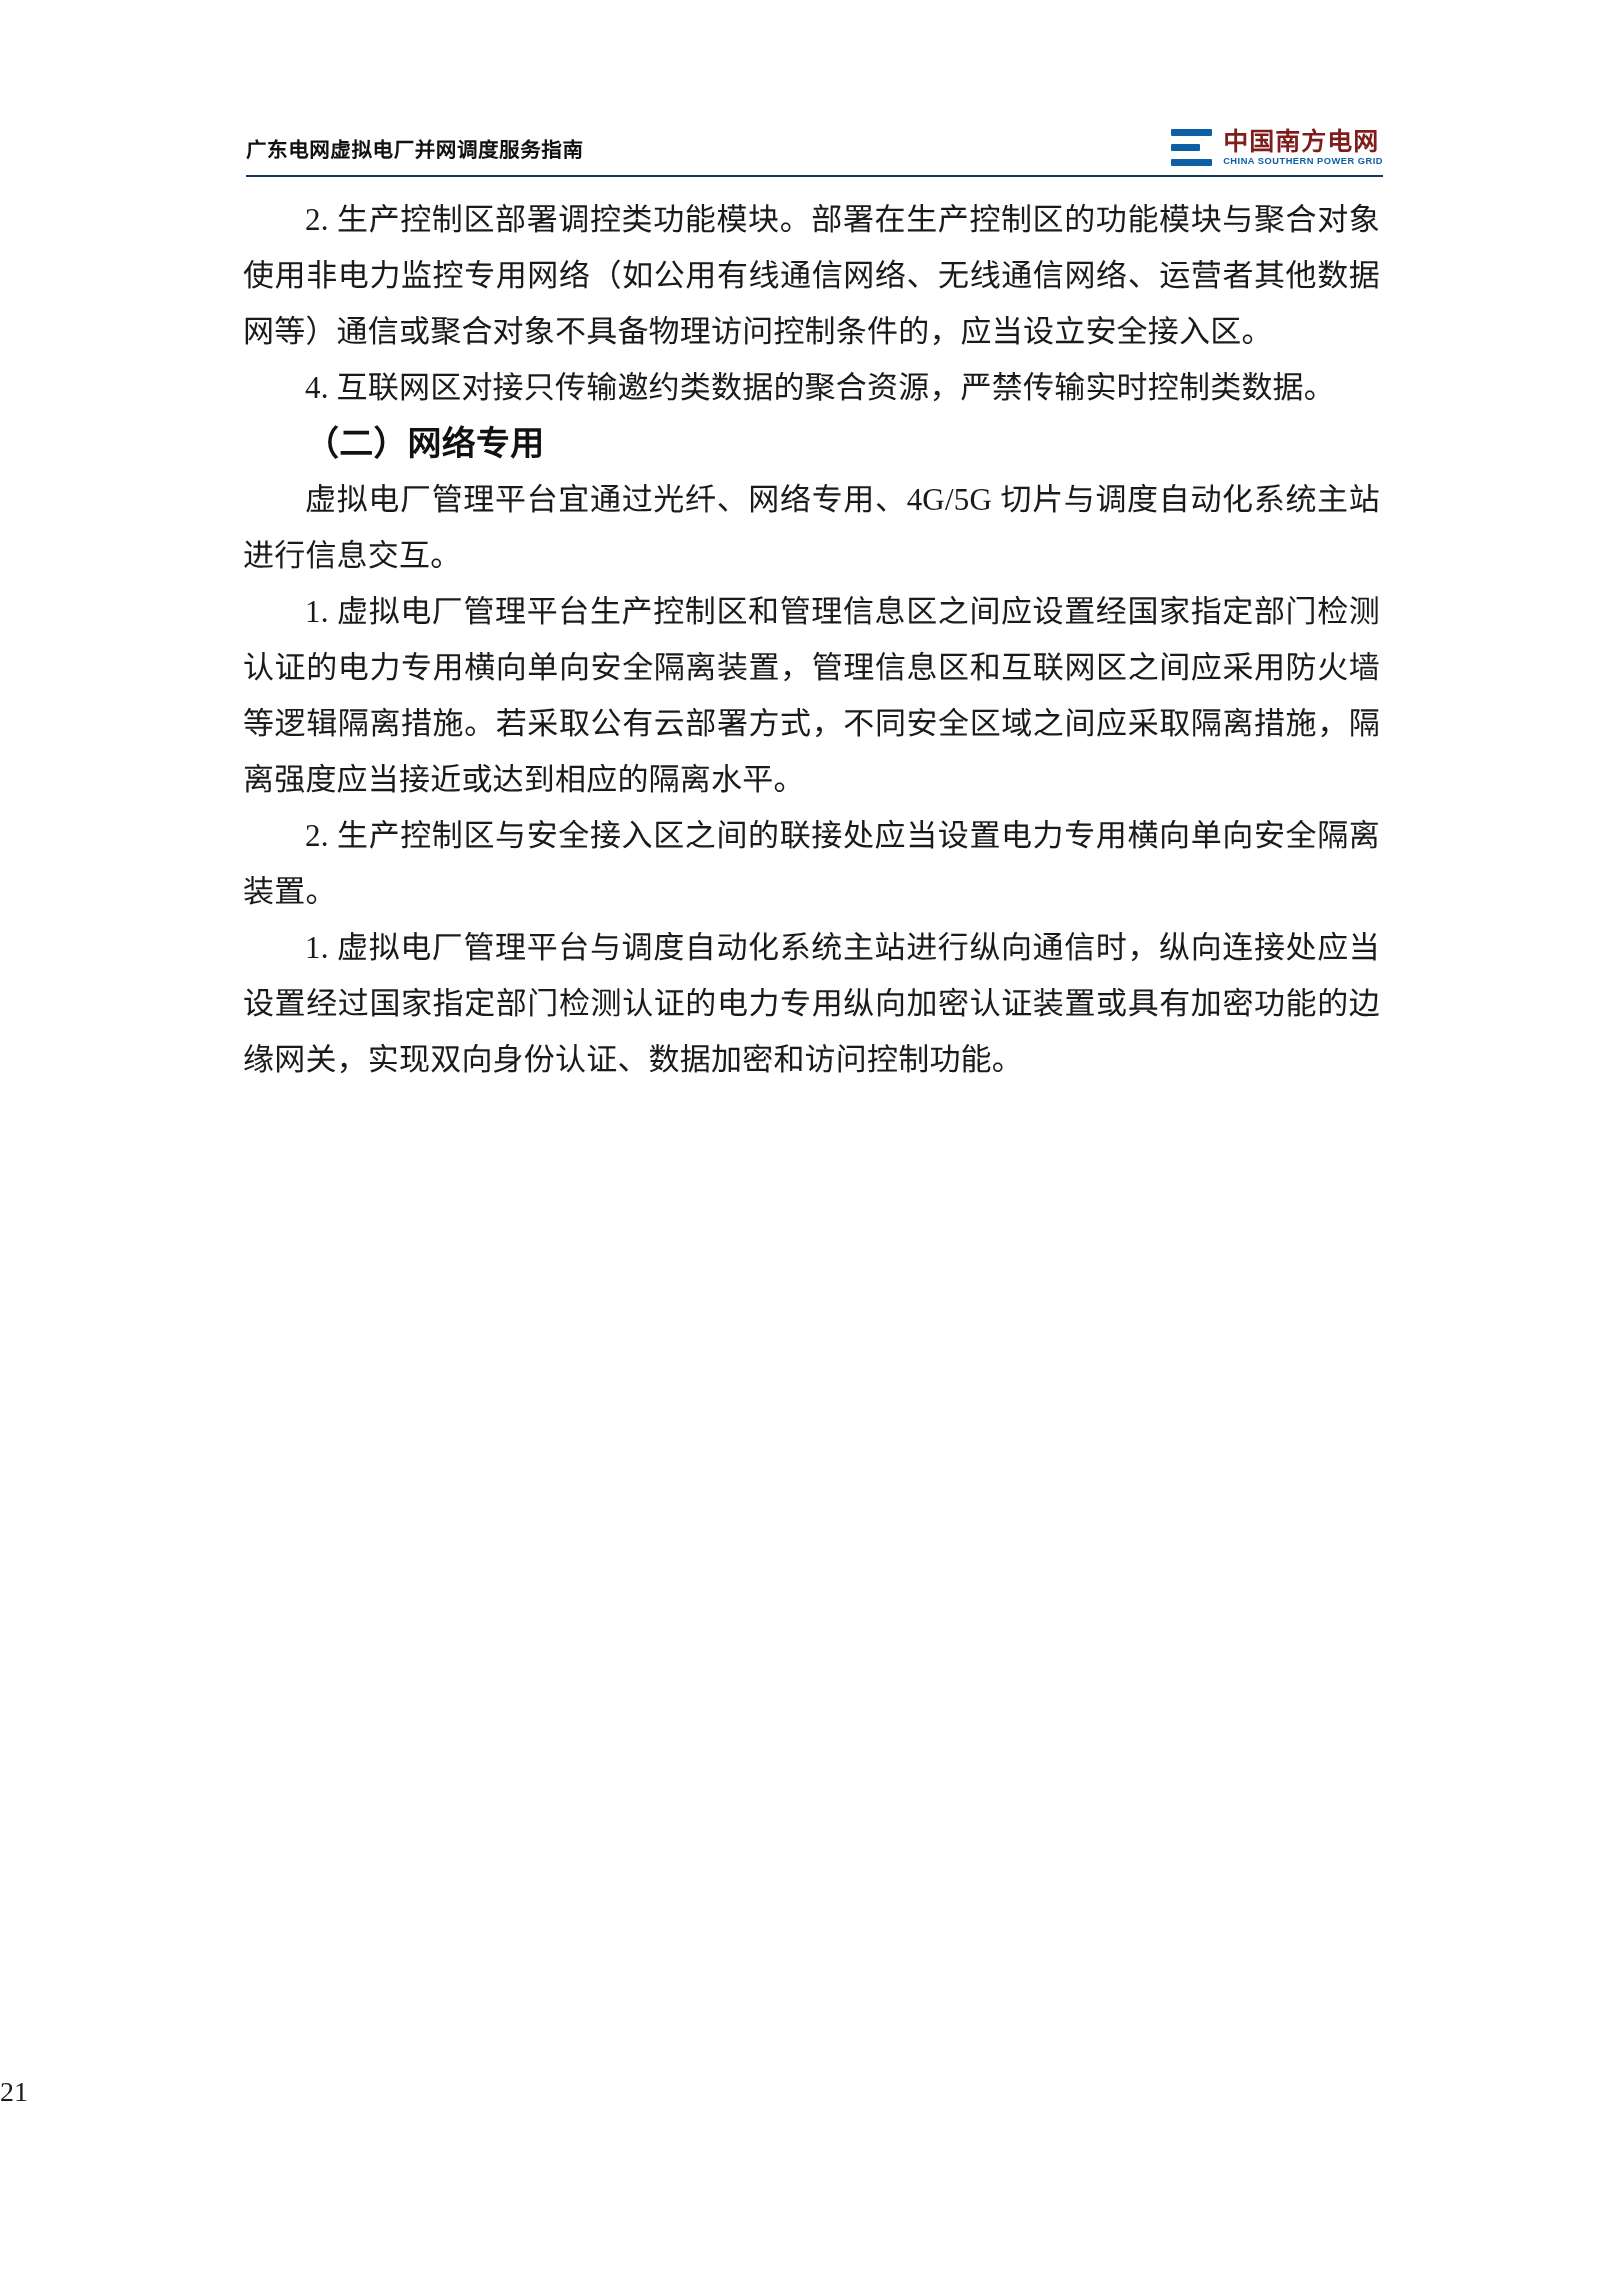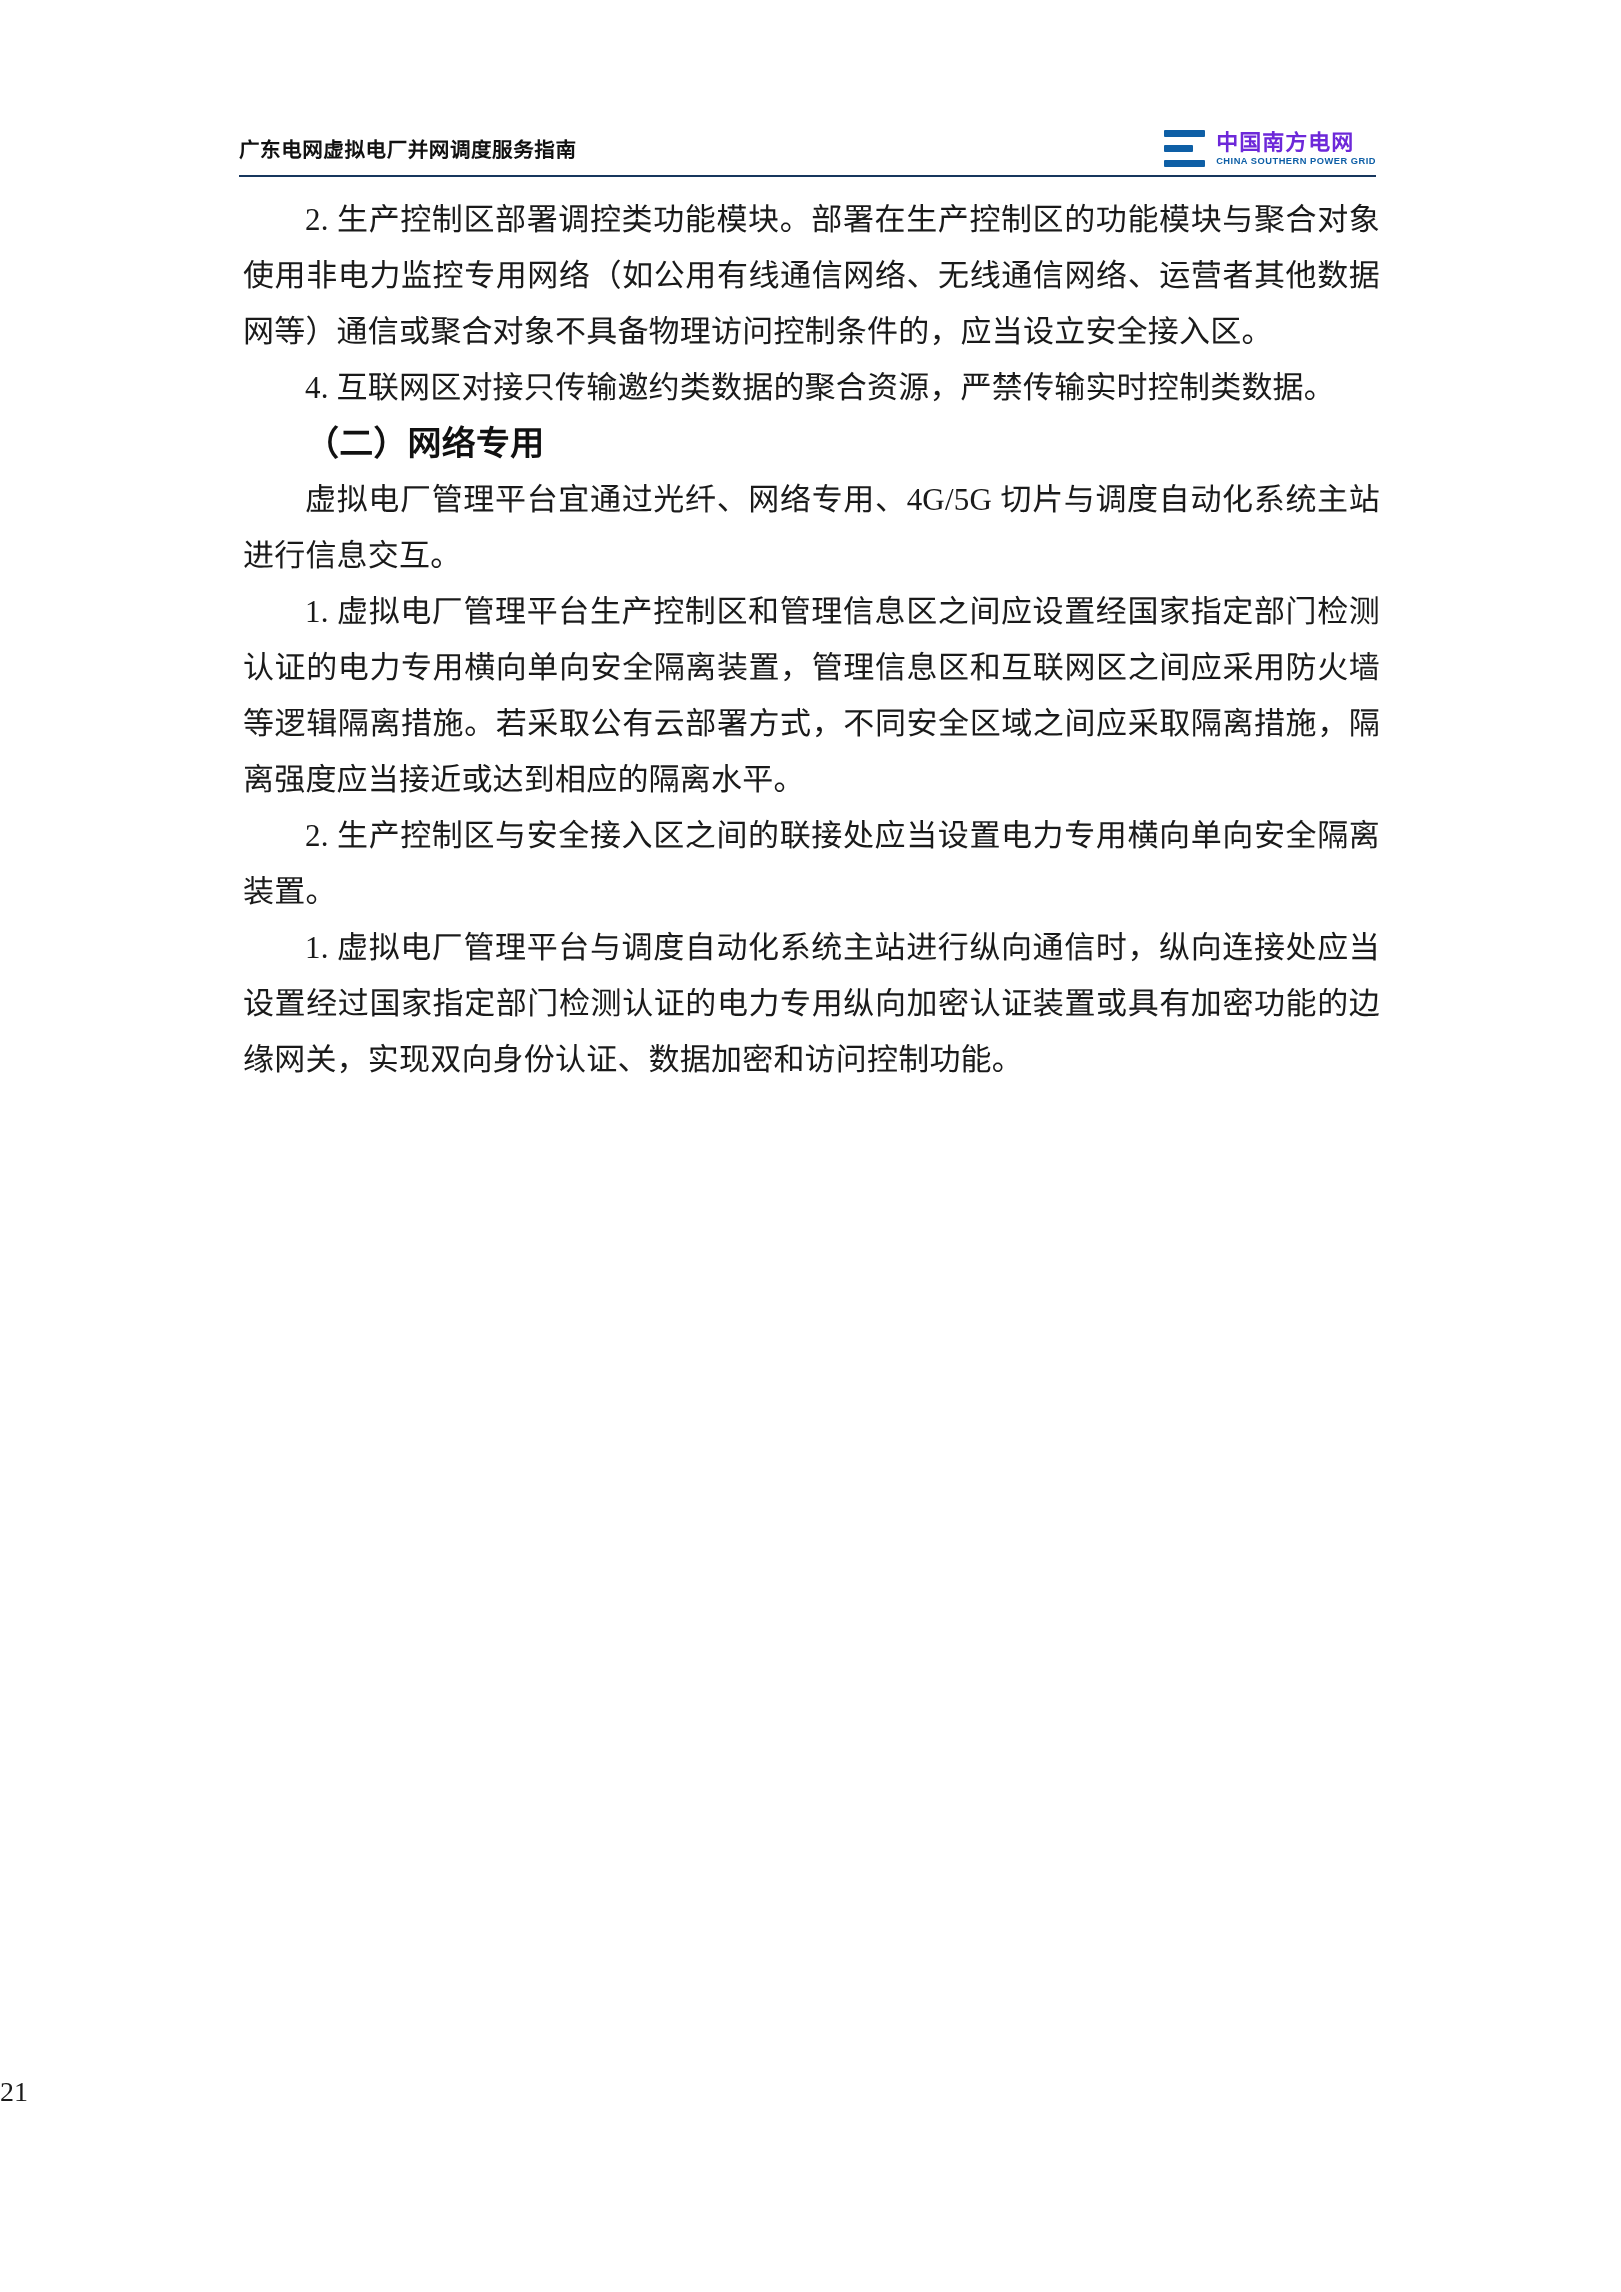--- a/index.html
+++ b/index.html
@@ -17,21 +17,21 @@
     height: 2293px;
     margin: 0 auto;
     background: #ffffff;
     box-sizing: border-box;
     overflow: hidden;
   }
 
   
   .header {
     position: absolute;
-    left: 239px;
+    left: 246px;
     top: 108px;
     width: 1137px;
     height: 69px;
     display: flex;
     align-items: flex-end;
     justify-content: space-between;
     border-bottom: 2.9px solid #17365d;
     padding-bottom: 5.9px;
     box-sizing: border-box;
   }
@@ -66,23 +66,23 @@
   .logo-mark .bar.b2 { width: 29px; }
   .logo-mark .bar.b3 { width: 41px; }
   .logo-text {
     display: flex;
     flex-direction: column;
     justify-content: center;
     line-height: 1.05;
   }
   .logo-cn {
     font-family: "Liberation Sans", "DejaVu Sans", sans-serif;
-    font-size: 22px;
+    font-size: 25px;
     font-weight: 700;
-    color: #6d28d9;
+    color: #7f1d1d;
     letter-spacing: 1px;
     white-space: nowrap;
   }
   .logo-en {
     font-family: "Liberation Sans", "DejaVu Sans", sans-serif;
     font-size: 9.3px;
     font-weight: 700;
     color: #0e5fa6;
     letter-spacing: 0.5px;
     margin-top: 2.9px;

